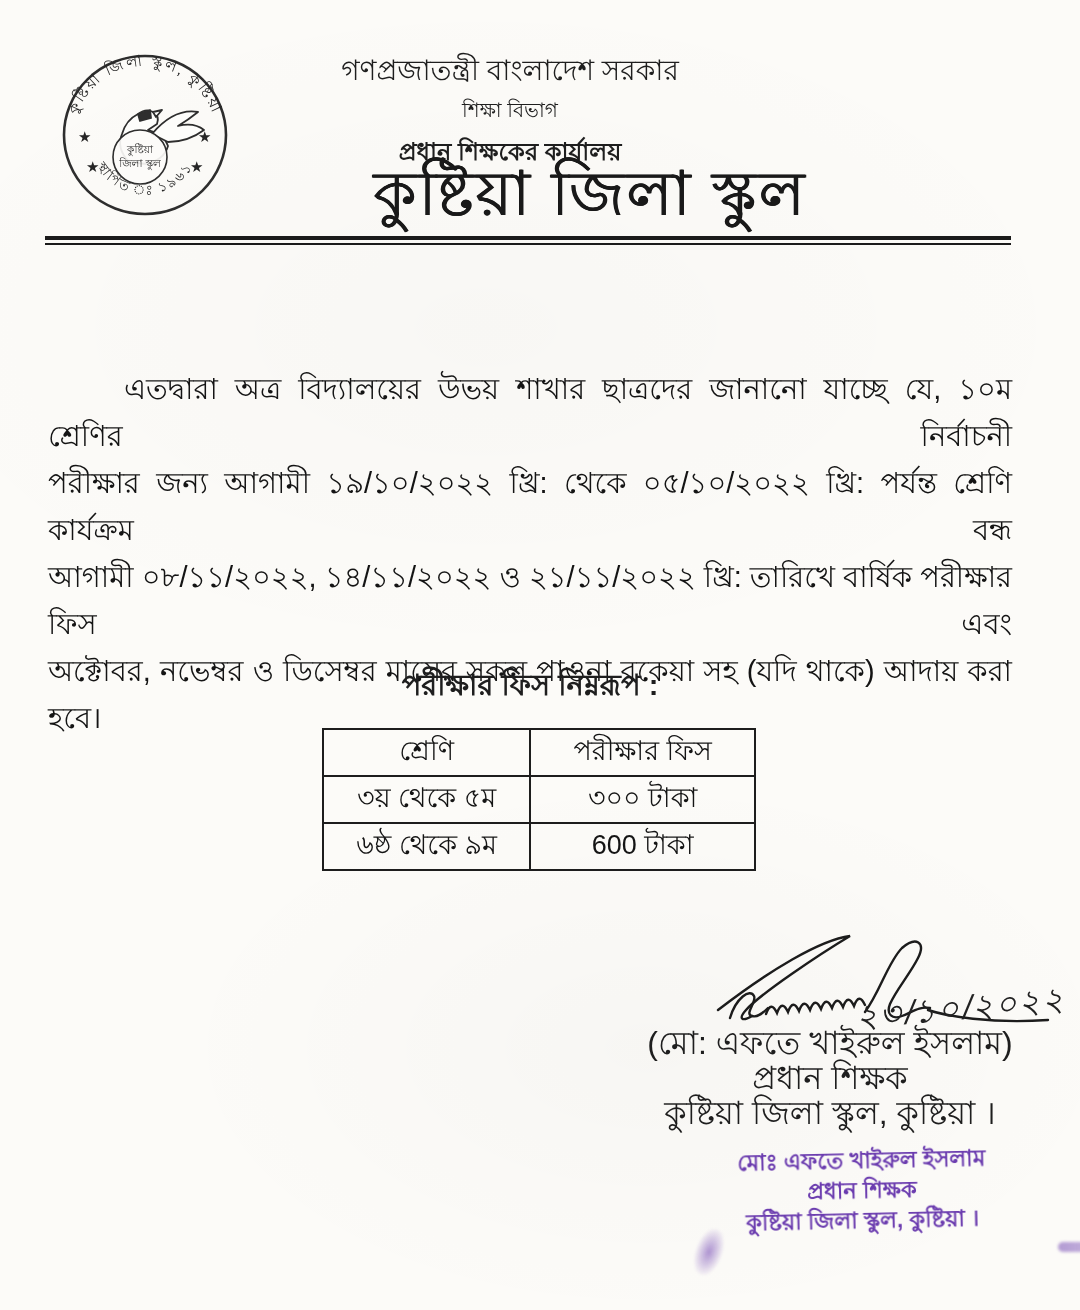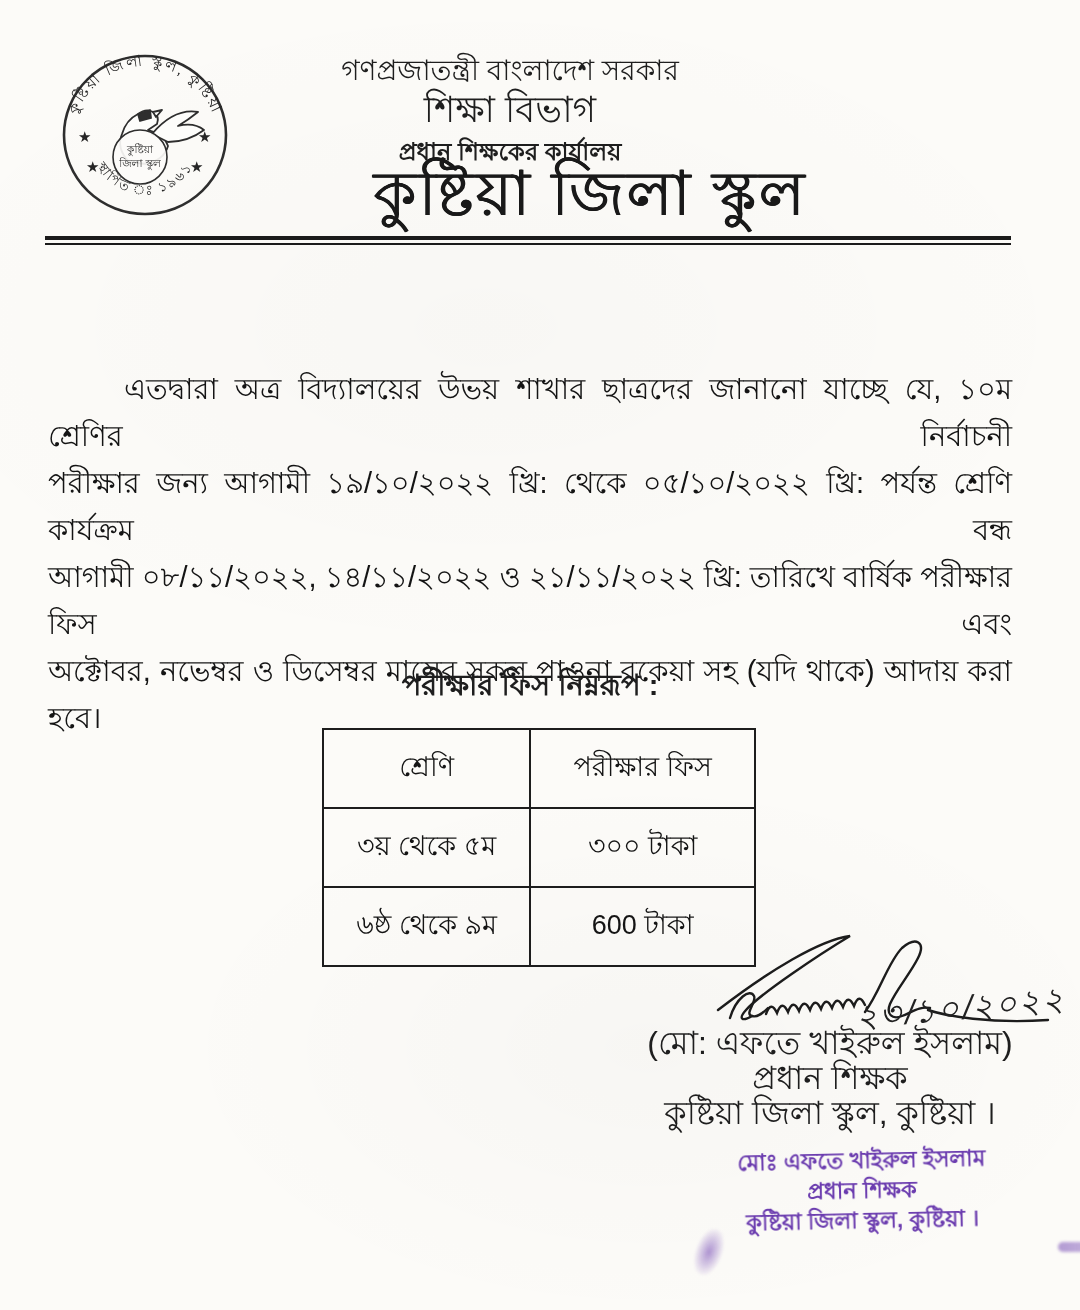--- a/index.html
+++ b/index.html
@@ -27,21 +27,21 @@
     left: 56px; top: 50px;
     width: 178px; height: 170px;
   }
   .header-block {
     position: absolute;
     left: 160px; top: 52px;
     width: 700px;
     text-align: center;
   }
   .hdr-gov   { font-size: 28px; line-height: 38px; }
-  .hdr-div   { font-size: 36px; line-height: 40px; }
+  .hdr-div   { font-size: 20px; line-height: 40px; }
   .hdr-office{ font-size: 24px; line-height: 44px; font-weight: 600; }
   .hdr-school{
     position: absolute;
     left: 240px; top: 158px;
     width: 700px;
     text-align: center;
     font-size: 62px;
     line-height: 72px;
     font-weight: 400;
     letter-spacing: 2px;
@@ -91,21 +91,21 @@
     left: 322px; top: 728px;
     width: 434px;
     border-collapse: collapse;
     font-size: 27px;
     color: #141414;
   }
   .fees-table th, .fees-table td {
     border: 2px solid #1d1d1d;
     text-align: center;
     font-weight: normal;
-    padding: 16px 6px;
+    padding: 0 6px;
     height: 38px;
   }
   .fees-table col.c1 { width: 48%; }
   .fees-table col.c2 { width: 52%; }
 
   
   .sig-svg {
     position: absolute;
     left: 700px; top: 932px;
     width: 350px; height: 110px;

